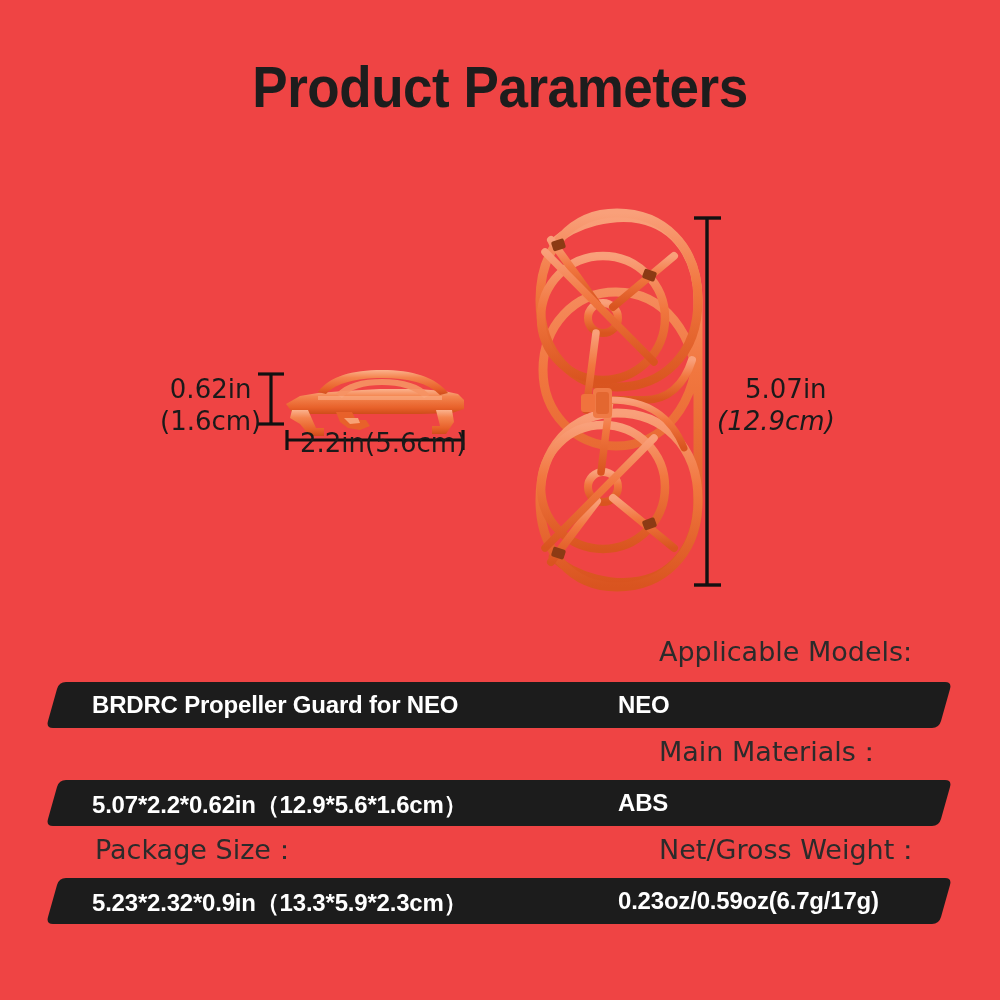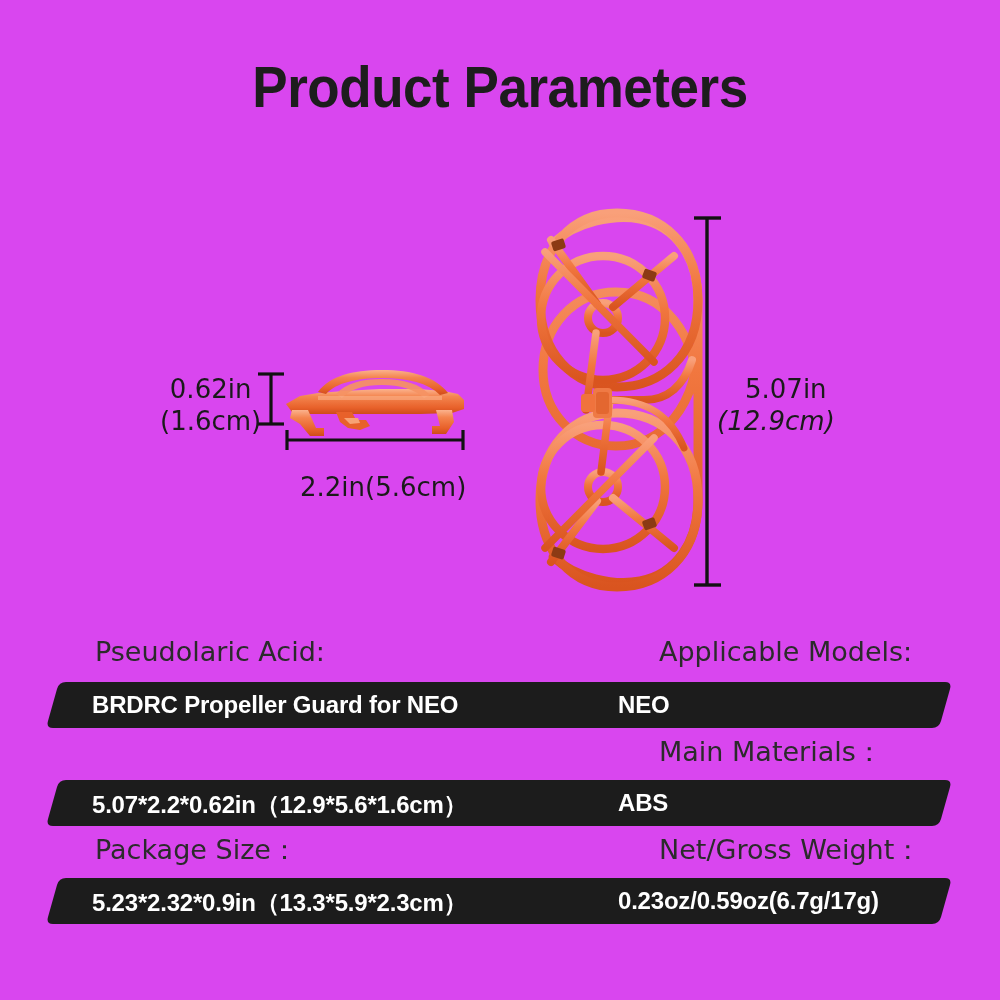--- a/index.html
+++ b/index.html
@@ -9,21 +9,21 @@
     height: 1000px;
     background: #f5f5f5;
     font-family: "DejaVu Sans", sans-serif;
     overflow: hidden;
   }
 
   #page {
     position: relative;
     width: 1000px;
     height: 1000px;
-    background: #d946ef;
+    background: #ef4444;
   }
 
   
   .page-title {
     position: absolute;
     top: 54px;
     left: 0;
     width: 1000px;
     text-align: center;
     font-family: "Liberation Sans", sans-serif;
@@ -52,21 +52,21 @@
     line-height: 1.22;
     white-space: nowrap;
   }
   .dim-left-height {
     left: 160px;
     top: 374px;
     text-align: center;
   }
   .dim-left-width {
     left: 300px;
-    top: 472px;
+    top: 428px;
   }
   .dim-right-height {
     left: 745px;
     top: 374px;
   }
   .dim-right-height .l2 { margin-left: -28px; font-style: italic; }
 
   
   .spec-table {
     position: absolute;
@@ -305,21 +305,20 @@
     <div class="dim-label dim-right-height">
       <div>5.07in</div>
       <div class="l2">(12.9cm)</div>
     </div>
   </div>
 
   <div class="spec-table">
 
     <div class="spec-row">
       <div class="spec-labels">
-        <div class="spec-label col-a">Pseudolaric Acid:</div>
         <div class="spec-label col-b">Applicable Models:</div>
       </div>
       <div class="bar-wrap">
         <svg class="bar-bg" viewBox="0 0 1000 46" preserveAspectRatio="none">
           <path d="M 66 0 L 945 0 Q 952 0 950 7 L 941 39 Q 939 46 932 46 L 53 46 Q 46 46 48 39 L 57 7 Q 59 0 66 0 Z" fill="#1c1c1c"></path>
         </svg>
         <div class="bar-text col-a">BRDRC Propeller Guard for NEO</div>
         <div class="bar-text col-b">NEO</div>
       </div>
     </div>

